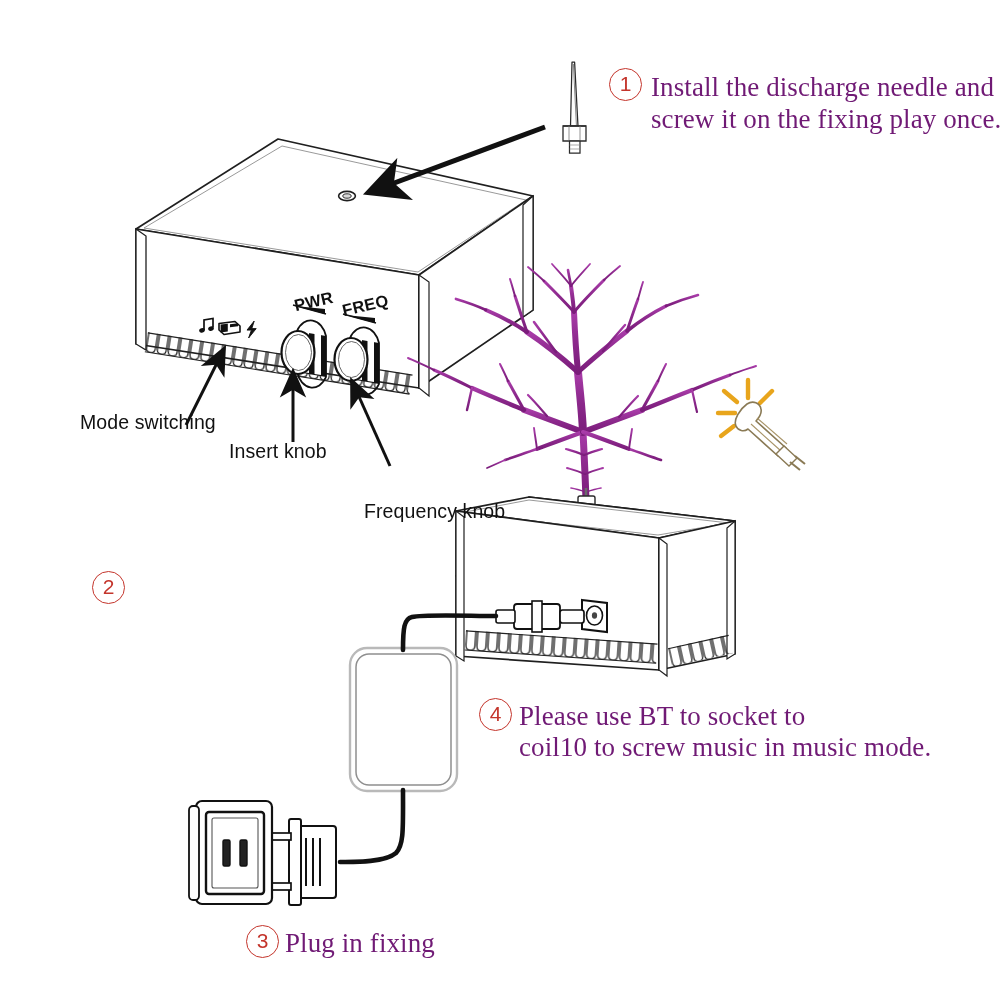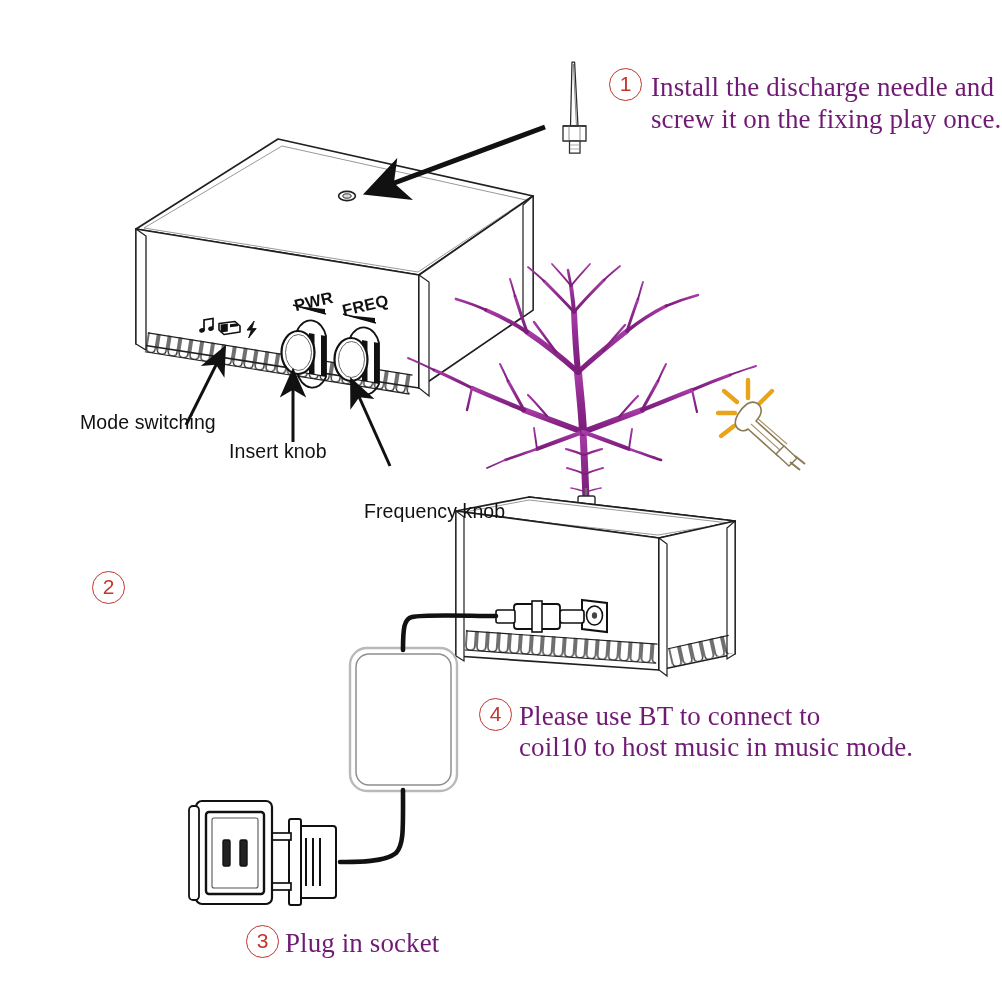--- a/index.html
+++ b/index.html
@@ -330,19 +330,19 @@
 <div class="knob-label" style="left:294px;top:292px;transform:rotate(-13deg);">PWR</div>
 <div class="knob-label" style="left:342px;top:296px;transform:rotate(-13deg);">FREQ</div>
 
 <div class="callout-text" style="left:80px;top:411px;">Mode switching</div>
 <div class="callout-text" style="left:229px;top:440px;">Insert knob</div>
 <div class="callout-text" style="left:364px;top:464px;margin-top:36px;">Frequency knob</div>
 
 <div class="num-badge" style="left:92px;top:571px;">2</div>
 
 <div class="num-badge" style="left:479px;top:698px;">4</div>
-<div class="step-text" style="left:519px;top:701px;">Please use BT to connect to</div>
-<div class="step-text" style="left:519px;top:732px;">coil10 to host music in music mode.</div>
+<div class="step-text" style="left:519px;top:701px;">Please use BT to socket to</div>
+<div class="step-text" style="left:519px;top:732px;">coil10 to screw music in music mode.</div>
 
 <div class="num-badge" style="left:246px;top:925px;">3</div>
-<div class="step-text" style="left:285px;top:928px;">Plug in socket</div>
+<div class="step-text" style="left:285px;top:928px;">Plug in fixing</div>
 
 </div>
 
 </body></html>

